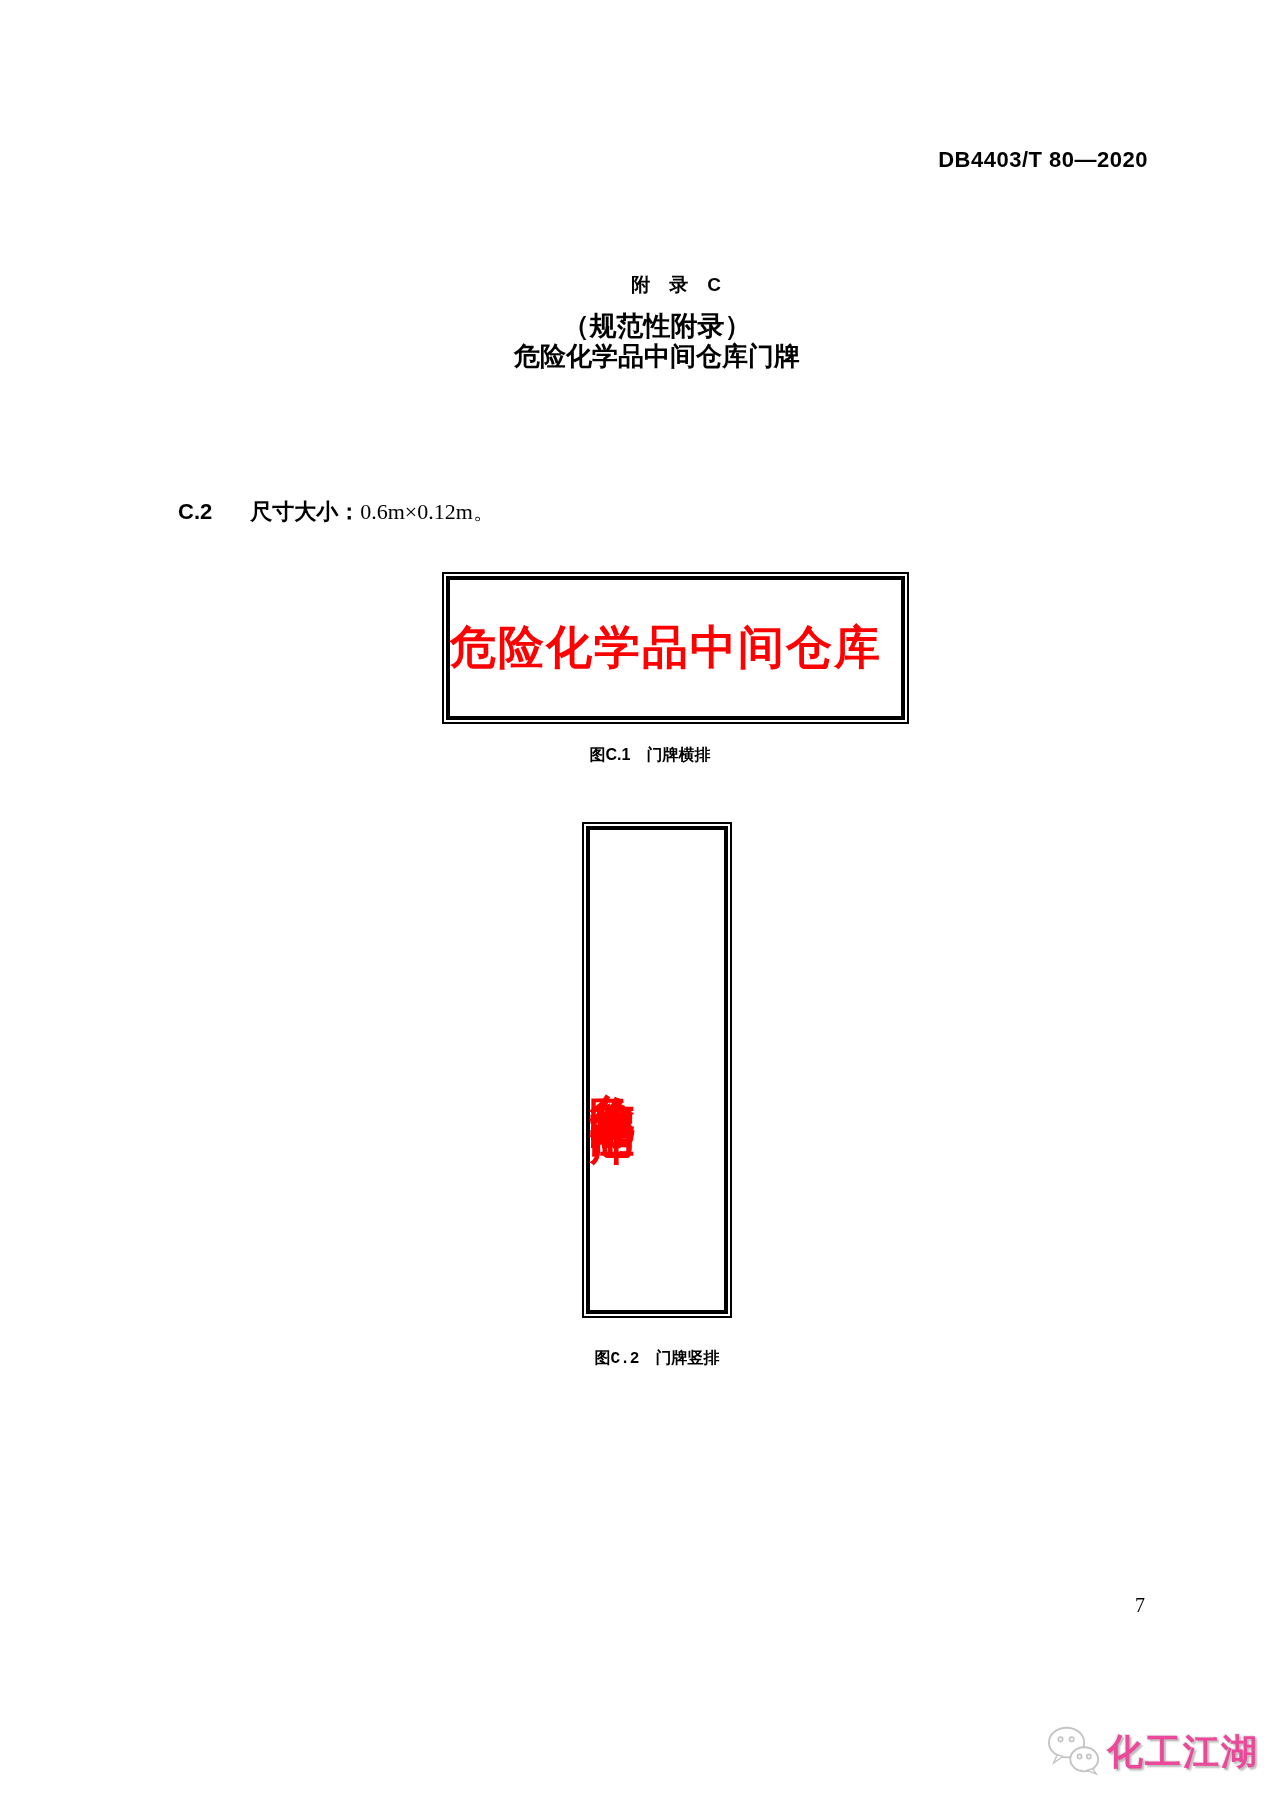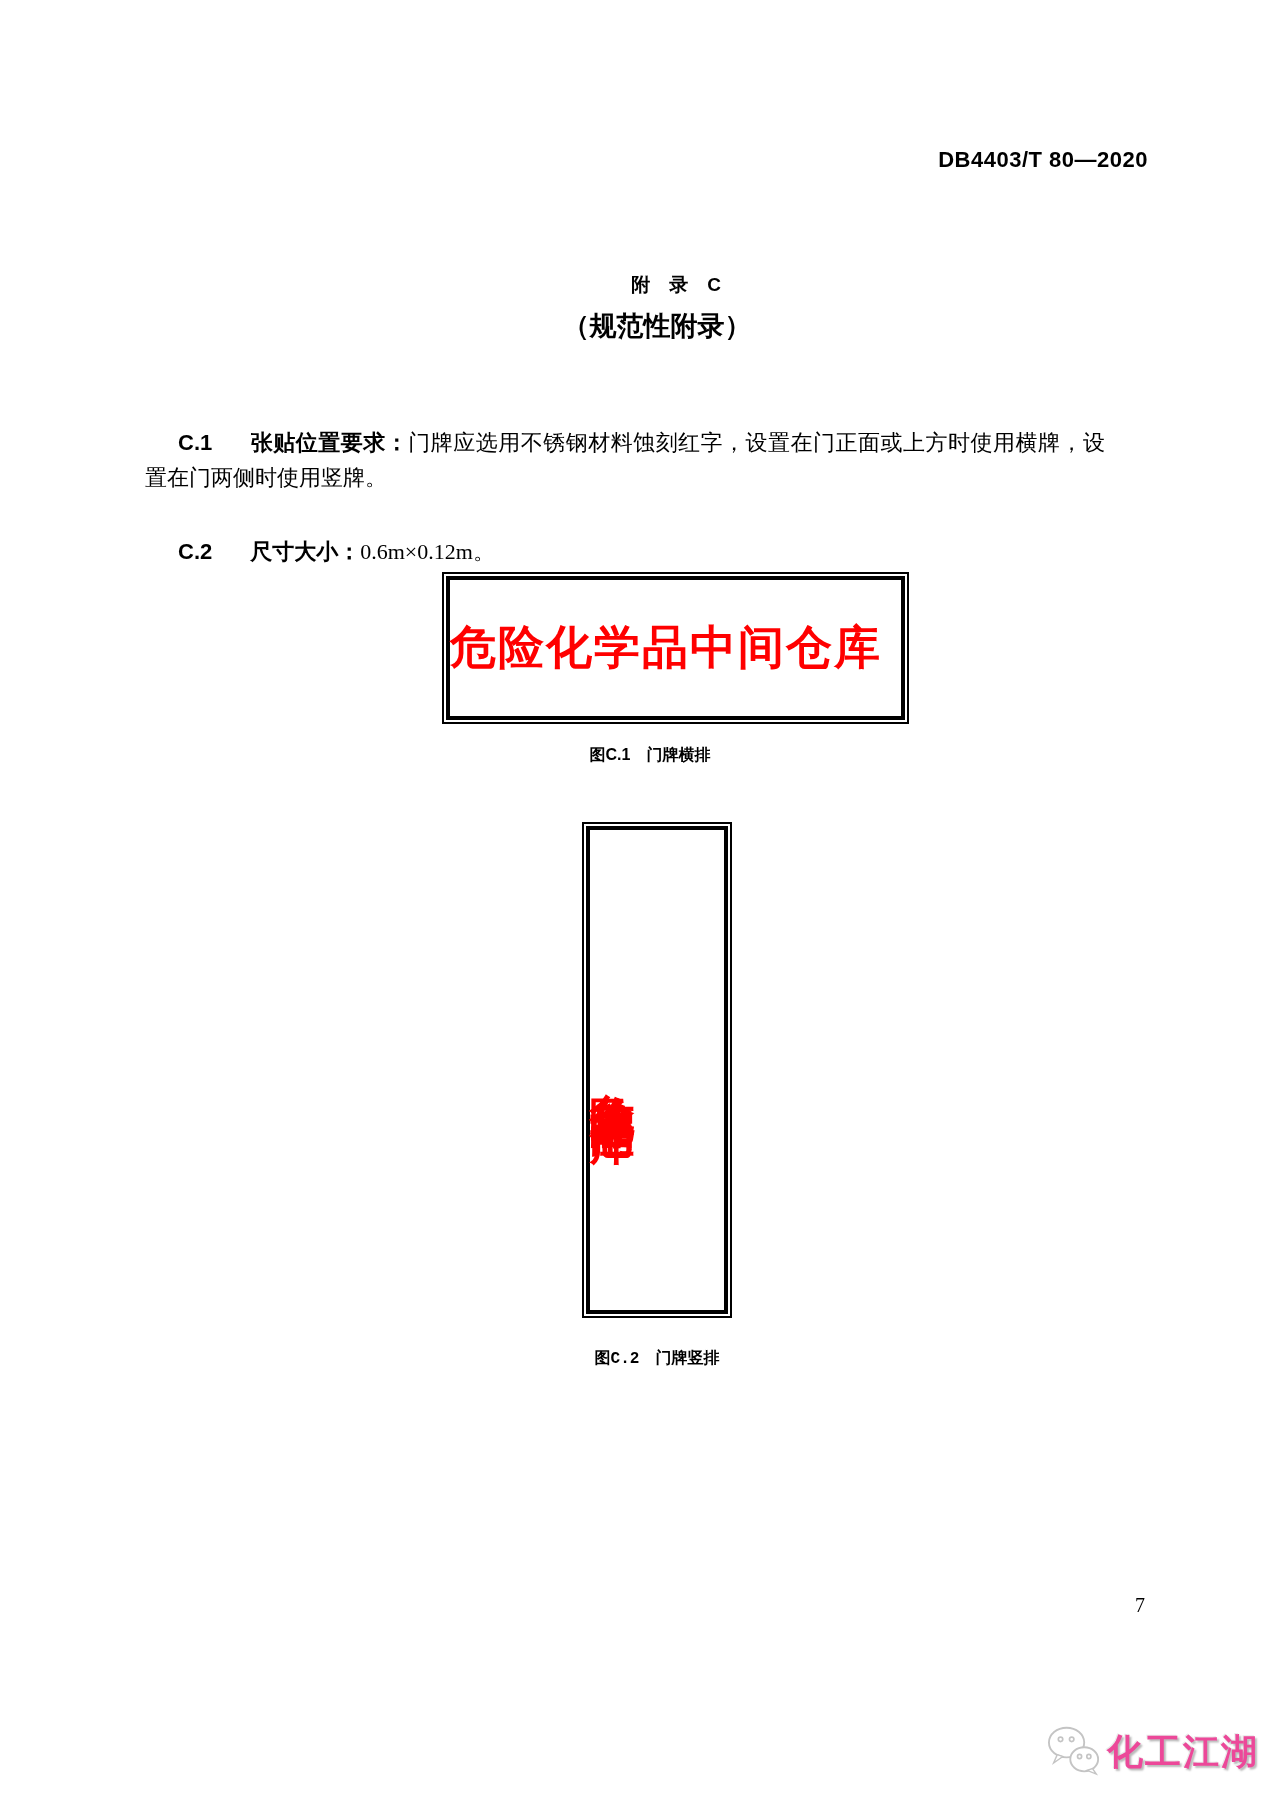--- a/index.html
+++ b/index.html
@@ -11,21 +11,21 @@
             font-weight:600;font-size:22px;letter-spacing:.5px;}
 
   .centered{left:657px;transform:translateX(-50%);white-space:nowrap;}
   .apx-title{top:272px;font-family:"Liberation Sans",sans-serif;font-weight:bold;font-size:19px;margin-left:19px;}
   .apx-subtitle{top:308px;font-family:"Liberation Sans",sans-serif;font-weight:bold;font-size:27px;}
   .apx-heading{top:339px;font-family:"Liberation Sans",sans-serif;font-weight:bold;font-size:26px;}
 
   .clause{left:145px;width:960px;font-size:22px;line-height:35px;text-align:justify;
           text-indent:33px;}
   .clause-p1{top:403px;}
-  .clause-p2{top:486px;margin-top:48px;}
+  .clause-p2{top:446px;margin-top:48px;}
   .clause-p3{top:506px;}
   .cnum{font-family:"Liberation Sans",sans-serif;font-weight:bold;}
   .tabgap{display:inline-block;width:38px;}
   .clabel{font-family:"Liberation Sans",sans-serif;font-weight:bold;}
 
   .sign-outer{border:2px solid #000;padding:2px;box-sizing:border-box;background:#fff;}
   .sign-inner{width:100%;height:100%;box-sizing:border-box;border:4px solid #000;
               display:flex;align-items:center;justify-content:flex-start;background:#fff;}
   .h-sign{left:442px;top:572px;width:467px;height:152px;}
   .h-sign-text{font-family:"Liberation Sans",sans-serif;font-weight:900;font-size:46px;
@@ -47,22 +47,22 @@
 </style>
 </head>
 <body>
 
 <div class="page">
 
   <div class="abs doc-code">DB4403/T 80—2020</div>
 
   <div class="abs centered apx-title">附　录　C</div>
   <div class="abs centered apx-subtitle">（规范性附录）</div>
+  <div class="abs centered apx-heading">危险化学品中间仓库门牌</div>
 
-  <p class="abs clause clause-p1"><span class="cnum">C.1</span><span class="tabgap"></span><span class="clabel">张贴位置要求：</span><span>门牌应选用不锈钢材料蚀刻红字，设置在门正面或上方时使用横牌，设置在门两侧时使用竖牌。</span></p>
 
   <p class="abs clause clause-p2"><span class="cnum">C.2</span><span class="tabgap"></span><span class="clabel">尺寸大小：</span><span>0.6m×0.12m。</span></p>
 
 
   <div class="abs sign-outer h-sign">
     <div class="sign-inner">
       <span class="h-sign-text" style="color:#ff0000">危险化学品中间仓库</span>
     </div>
   </div>
   <div class="abs centered fig-caption cap1">图C.1　门牌横排</div>

